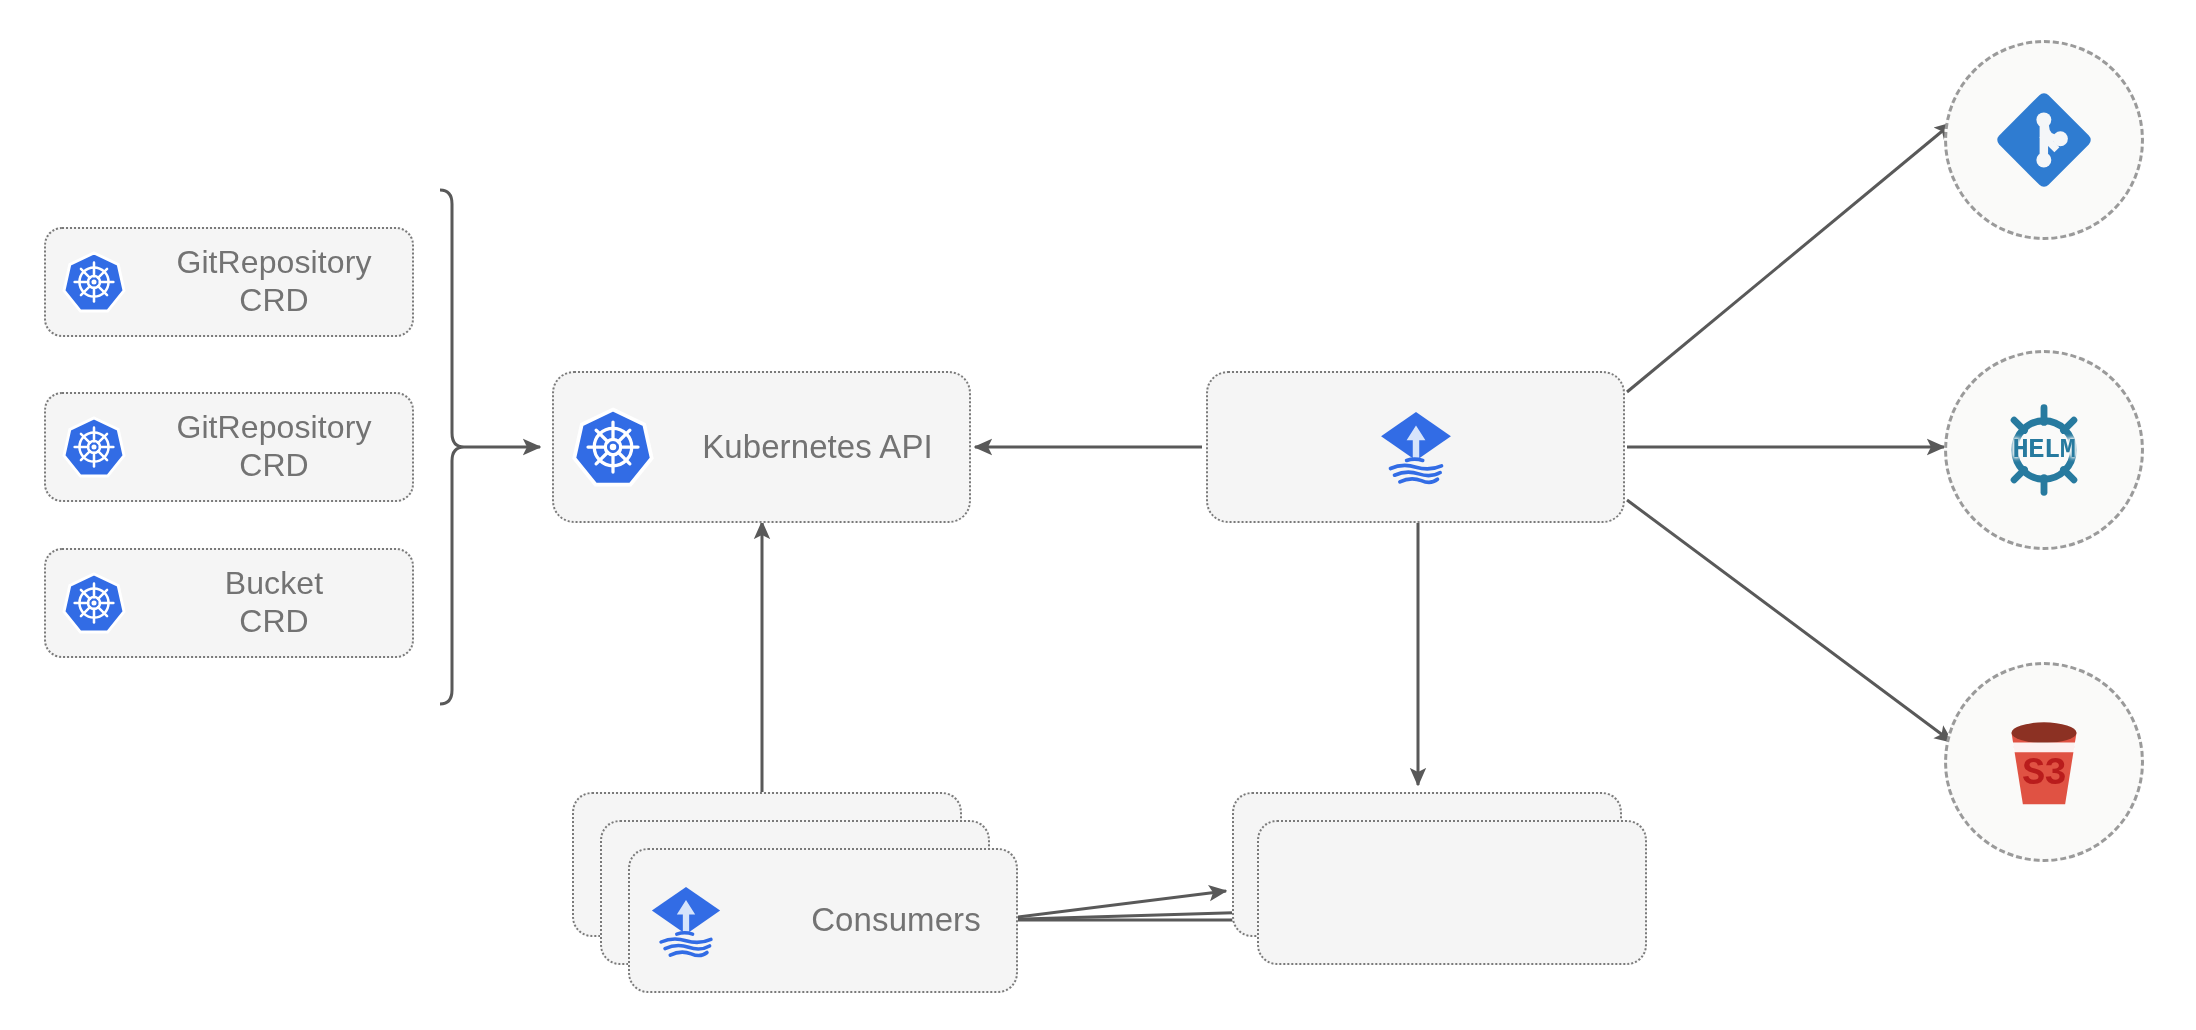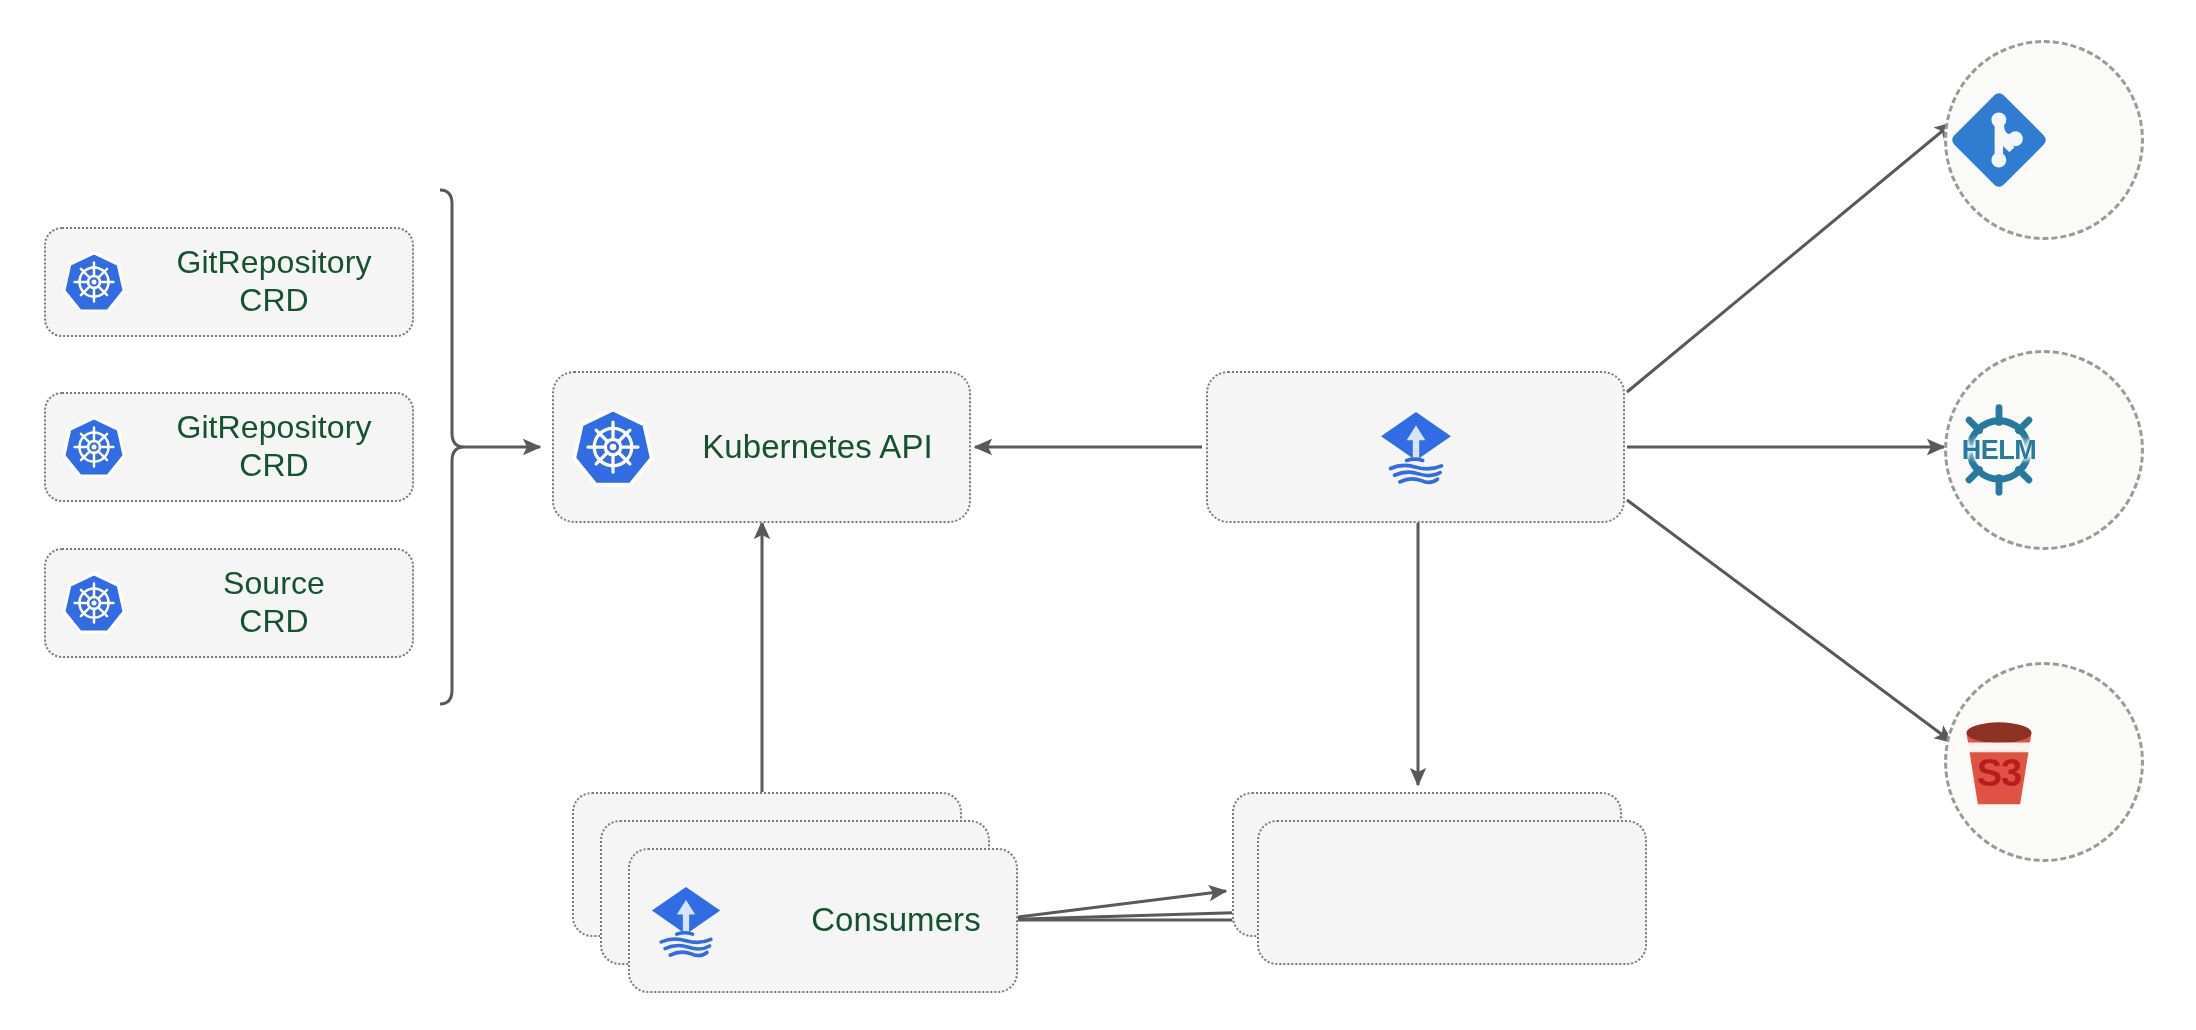--- a/index.html
+++ b/index.html
@@ -40,36 +40,37 @@
   }
   .node-icon {
     flex: 0 0 auto;
     display: flex;
     align-items: center;
     justify-content: center;
   }
   .node-label {
     flex: 1 1 auto;
     text-align: center;
-    color: #14532d;
+    color: #737373;
     font-size: 33px;
     line-height: 1.18;
     letter-spacing: 0.1px;
     white-space: pre-line;
     padding-right: 6px;
   }
   .circle-node {
     position: absolute;
     box-sizing: border-box;
     border: 3px dashed #9a9a9a;
     border-radius: 50%;
     background: #fafaf9;
     display: flex;
     align-items: center;
-    justify-content: flex-start;
+    justify-content: center;
+    font-family: Liberation Mono, monospace;
   }
   .crd-label {
     font-size: 32px;
   }
   svg { display: block; overflow: visible; }
 </style>
 </head>
 <body>
 
 <div id="canvas">
@@ -163,21 +164,21 @@
           <line x1="12" y1="32" x2="26" y2="32"></line>
             <line x1="38" y1="32" x2="52" y2="32"></line>
           <line x1="18.5" y1="18.5" x2="27.8" y2="27.8"></line>
             <line x1="36.2" y1="36.2" x2="45.5" y2="45.5"></line>
           <line x1="45.5" y1="18.5" x2="36.2" y2="27.8"></line>
             <line x1="27.8" y1="36.2" x2="18.5" y2="45.5"></line>
         </g>
         <circle cx="32" cy="32" r="2.6" fill="#ffffff"></circle>
       </svg>
     </span>
-    <span class="node-label crd-label">Source
+    <span class="node-label crd-label">Bucket
 CRD</span>
   </div>
 
   <div class="node" style="left:552px; top:371px; width:419px; height:152px; border-radius:22px;justify-content:flex-end;">
     <span class="node-icon" style="width:118px;">
       <svg width="80" height="80" viewBox="0 0 64 64" aria-hidden="true">
         <polygon points="32,2 57,14 63,41 46,62 18,62 1,41 7,14" fill="#326ce5" stroke="#ffffff" stroke-width="3"></polygon>
         <g stroke="#ffffff" stroke-width="2.6" fill="none" stroke-linecap="round">
           <circle cx="32" cy="32" r="15"></circle>
           <circle cx="32" cy="32" r="6.2"></circle>

